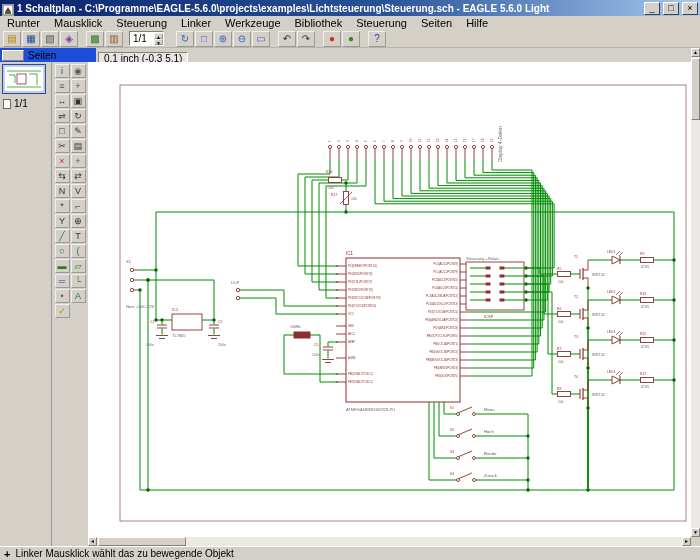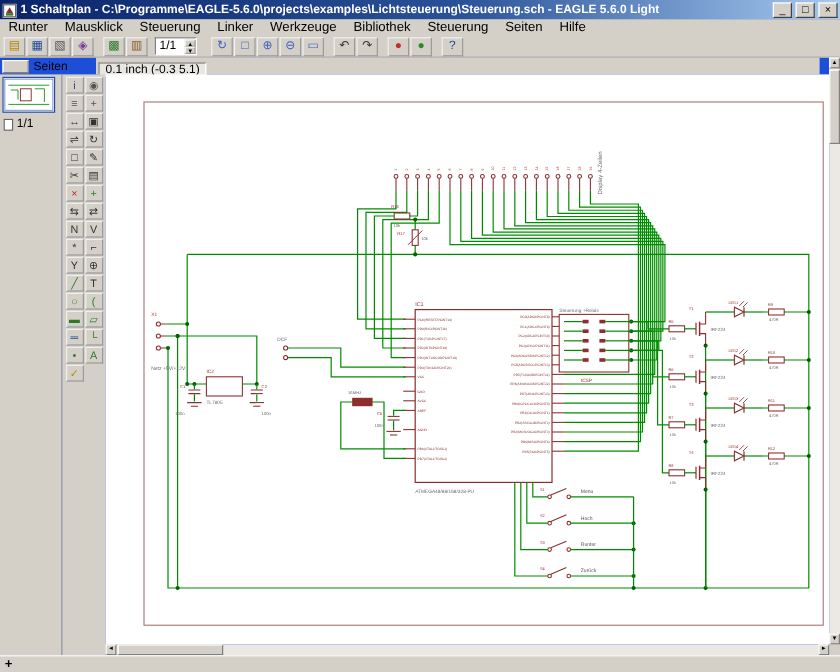--- a/index.html
+++ b/index.html
@@ -29,21 +29,21 @@
     border:1px solid;border-color:#808080 #ffffff #ffffff #808080;}
   #zoomval{width:24px;font-size:10px;padding-left:3px;}
   #zoomspin{display:flex;flex-direction:column;width:9px;}
   #zoomspin span{height:6px;font-size:5px;line-height:6px;text-align:center;background:#d4d0c8;
     border:1px solid;border-color:#efefef #9a9a9a #9a9a9a #efefef;}
   
   #seiten-header{left:0;top:48px;width:88px;height:14px;display:flex;align-items:center;gap:4px;padding-left:2px;}
   #grip-btn{width:22px;height:11px;background:#d4d0c8;border:1px solid;
     border-color:#ffffff #808080 #808080 #ffffff;}
   #seiten-title{font-size:10px;}
-  #parambar{left:80px;top:48px;width:603px;height:14px;background:#d4d0c8;}
+  #parambar{left:96px;top:48px;width:603px;height:14px;background:#d4d0c8;}
   #gridbox{display:inline-block;margin:1px 0 0 2px;padding:0 5px;height:12px;line-height:11px;
     font-size:10px;background:#e8e6e0;border:1px solid;border-color:#808080 #ffffff #ffffff #808080;}
   
   #sheets{left:0;top:62px;width:52px;height:484px;background:#d4d0c8;border-right:1px solid #9a9a9a;}
   #thumb{margin:2px;width:44px;height:30px;background:#eef2fa;border:1px solid #2a4a9a;}
   #sheetitem{display:flex;align-items:center;gap:3px;padding:2px 0 0 3px;font-size:10px;}
   #sheeticon{width:8px;height:10px;background:#fff;border:1px solid #666;}
   
   #palette{left:52px;top:62px;width:36px;height:484px;background:#d4d0c8;
     display:grid;grid-template-columns:15px 15px;gap:1px;justify-content:center;align-content:start;padding-top:2px;}
@@ -601,15 +601,16 @@
   <div id="hscroll" class="abs">
     <span class="sbtn" id="hs-l">◄</span>
     <span id="hs-th"></span>
     <span class="sbtn" id="hs-r">►</span>
   </div>
 
   <div id="corner" class="abs"></div>
 
   <div id="statusbar" class="abs">
     <span id="statusicon">+</span>
+    <span>Linker Mausklick wählt das zu bewegende Objekt</span>
   </div>
 
 </div>
 
 </body></html>

